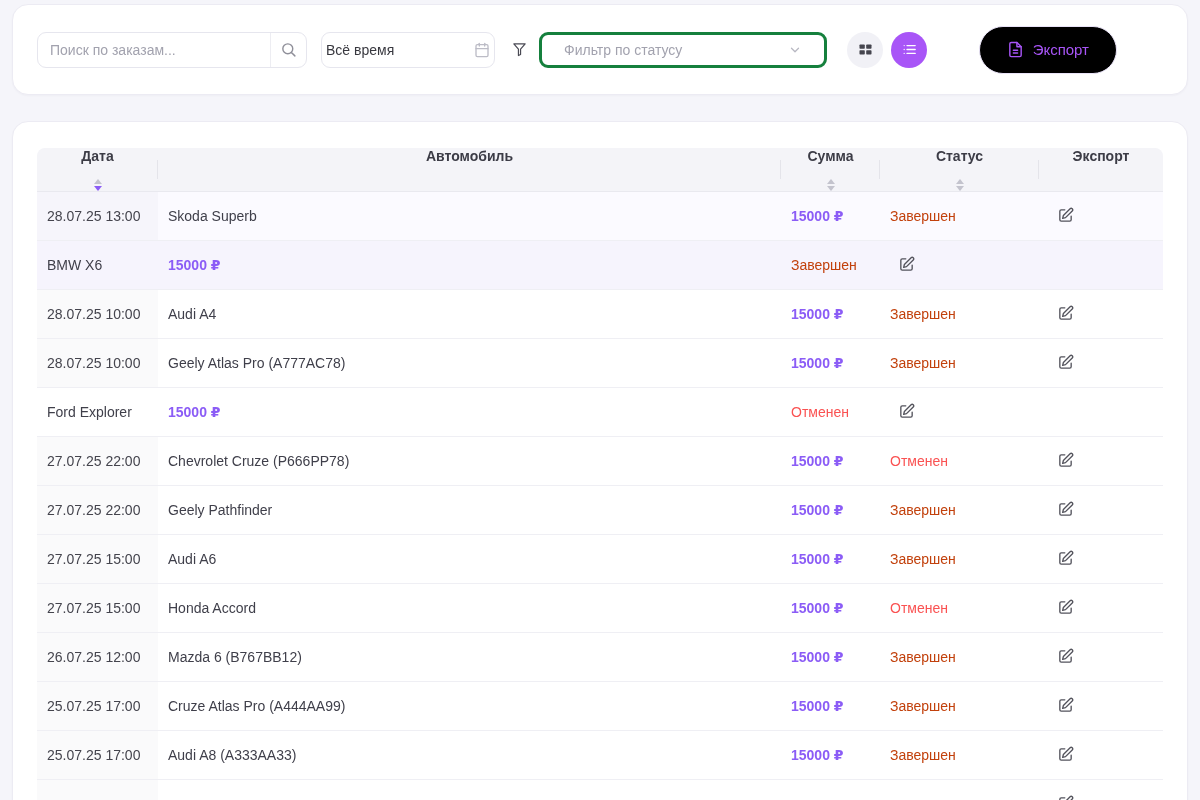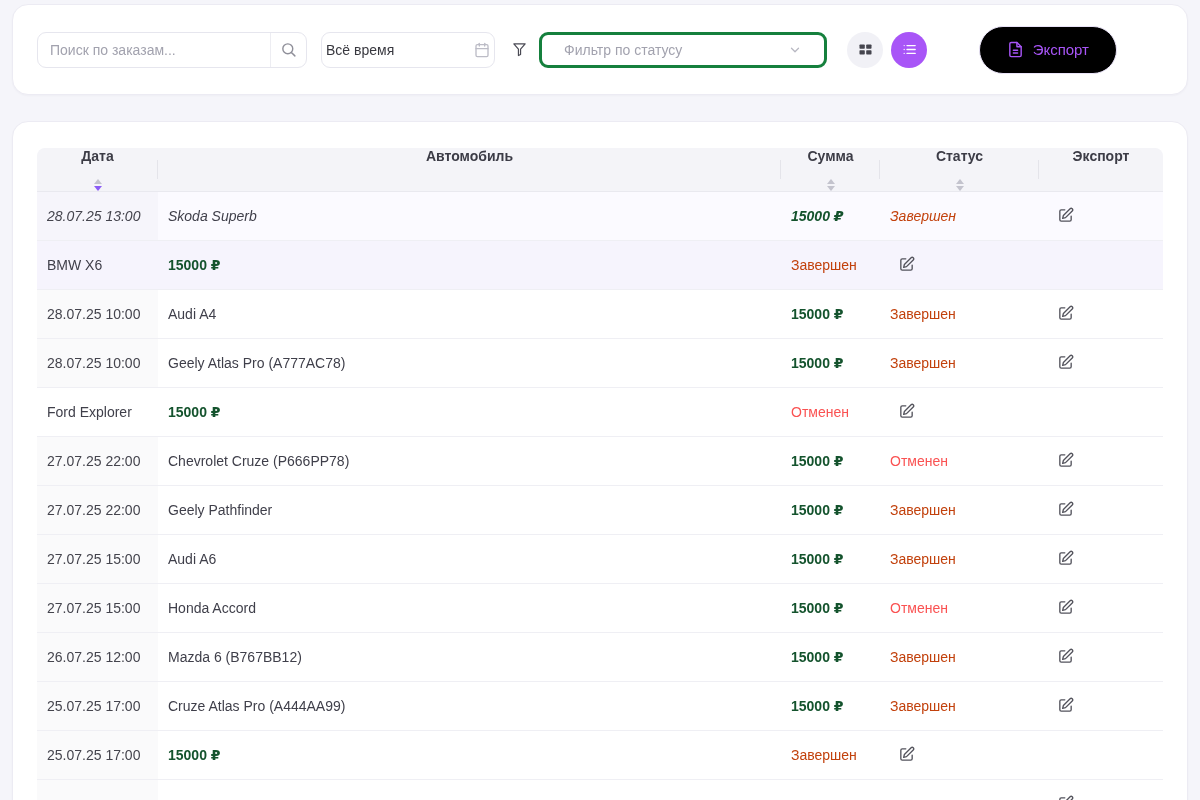--- a/index.html
+++ b/index.html
@@ -97,28 +97,28 @@
   .caret-down {
     width:0; height:0; border-left:4px solid transparent;
     border-right:4px solid transparent; border-top:5px solid #c3c3cd;
   }
   .caret-down.active { border-top-color:#8b5cf6; }
 
   .trow {
     height:49px; align-items:center; background:#fff;
     border-bottom:1px solid #efeff4; color:#3f3f4a;
   }
-  .trow.hl-light { background:#fbfaff;font-style:italic; }
+  .trow.hl-light { background:#fbfaff; }
   .trow.hl-strong { background:#f6f4fd; }
   .td { padding:0 10px; overflow:hidden; white-space:nowrap; }
   .cell-date {
     background:rgba(25,25,70,0.018); height:100%;
     display:flex; align-items:center; color:#44444d;
   }
-  .amount { color:#14532d; font-weight:bold; }
+  .amount { color:#8b5cf6; font-weight:bold; }
   .status-completed { color:#c2410c; }
   .status-cancelled { color:#fa5252; }
   .edit-btn {
     background:none; border:none; cursor:pointer; padding:2px 2px;
     margin-left:6px; display:inline-flex; align-items:center;
   }
   svg { display:block; }
 </style>
 </head>
 <body>
@@ -415,20 +415,21 @@
           <path d="M11 4H6a2 2 0 0 0-2 2v12a2 2 0 0 0 2 2h12a2 2 0 0 0 2-2v-5"></path>
           <path d="M18.5 2.6a2.12 2.12 0 0 1 3 3L12 15l-4 1 1-4 9.5-9.4z"></path>
         </svg>
       </button>
     </div>
   </div>
         <div class="trow grid-cols">
     <div class="td cell-date">
             <span>25.07.25 17:00</span>
           </div>
+    <div class="td"><span>Audi A8 (A333AA33)</span></div>
     <div class="td"><span class="amount">15000 ₽</span></div>
     <div class="td">
       <span class="status-completed">Завершен</span>
     </div>
     <div class="td">
       <button class="edit-btn">
         <svg width="17" height="17" viewBox="0 0 24 24" fill="none" stroke="#53535c" stroke-width="1.9" stroke-linecap="round" stroke-linejoin="round">
           <path d="M11 4H6a2 2 0 0 0-2 2v12a2 2 0 0 0 2 2h12a2 2 0 0 0 2-2v-5"></path>
           <path d="M18.5 2.6a2.12 2.12 0 0 1 3 3L12 15l-4 1 1-4 9.5-9.4z"></path>
         </svg>

